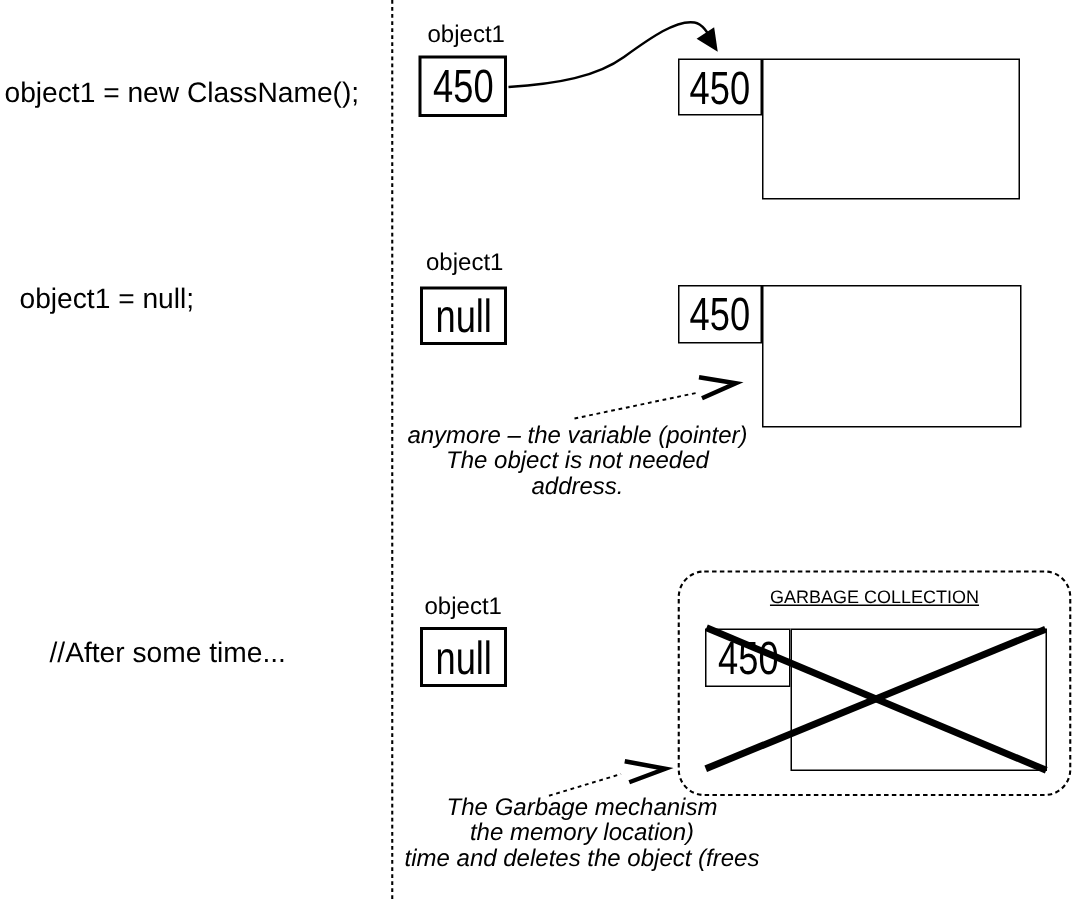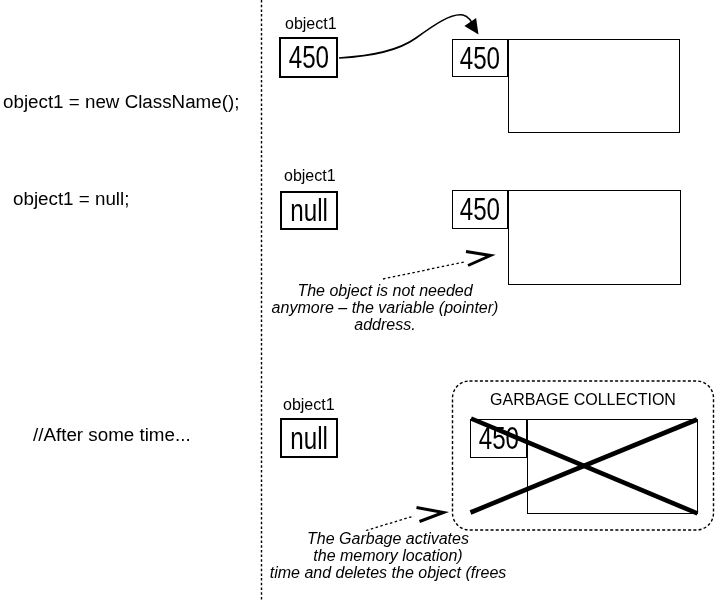--- a/index.html
+++ b/index.html
@@ -65,79 +65,80 @@
     line-height: 1;
     transform: scaleX(0.78);
     transform-origin: center;
     white-space: nowrap;
   }
   .gc-title {
     position: absolute;
     left: 452px; top: 392px;
     width: 262px;
     text-align: center;
-    font-size: 16px;
+    font-size: 12px;
     line-height: 1;
     white-space: nowrap;
     z-index: 2;
+    text-decoration: underline;
   }
   .note {
     position: absolute;
     width: 250px;
     text-align: center;
     font-size: 16px;
     font-style: italic;
     line-height: 17.2px;
     z-index: 2;
   }
   .note1 { left: 260px; top: 282px; }
   .note2 { left: 263px; top: 530px; }
 </style>
 </head>
 <body>
 
 <div class="canvas">
 
-  <div class="code" style="left:3px; top:51px;margin-top:40px;">object1 = new ClassName();</div>
+  <div class="code" style="left:3px; top:51px;">object1 = new ClassName();</div>
   <div class="lbl" style="left:285px; top:16px;">object1</div>
   <div class="vbox" style="left:279px; top:37px; width:59px; height:41px;">
     <span class="boxval">450</span>
   </div>
   <div class="body-rect" style="left:508px; top:39px; width:172px; height:94px;"></div>
   <div class="hbox" style="left:452px; top:39px; width:56px; height:38px;">
     <span class="boxval">450</span>
   </div>
 
   <div class="code" style="left:13px; top:188px;">object1 = null;</div>
   <div class="lbl" style="left:284px; top:168px;">object1</div>
   <div class="vbox" style="left:280px; top:191px; width:58px; height:39px;">
     <span class="boxval">null</span>
   </div>
   <div class="body-rect" style="left:508px; top:190px; width:173px; height:95px;"></div>
   <div class="hbox" style="left:452px; top:190px; width:56px; height:39px;">
     <span class="boxval">450</span>
   </div>
   <div class="note note1">
+    <div>anymore – the variable (pointer)</div>
     <div>The object is not needed</div>
-    <div>anymore – the variable (pointer)</div>
     <div>address.</div>
   </div>
 
   <div class="code" style="left:33px; top:424px;text-align:right;">//After some time...</div>
   <div class="lbl" style="left:283px; top:397px;">object1</div>
   <div class="vbox" style="left:280px; top:418px; width:58px; height:40px;">
     <span class="boxval">null</span>
   </div>
   <div class="gc-title">GARBAGE COLLECTION</div>
   <div class="body-rect" style="left:527px; top:419px; width:171px; height:95px;"></div>
   <div class="hbox" style="left:470px; top:419px; width:57px; height:39px;">
     <span class="boxval">450</span>
   </div>
   <div class="note note2">
-    <div>The Garbage activates</div>
+    <div>The Garbage mechanism</div>
     <div>the memory location)</div>
     <div>time and deletes the object (frees</div>
   </div>
 
   <svg class="overlay" viewBox="0 0 718 603">
 
     <line x1="261.5" y1="0" x2="261.5" y2="601" stroke="#000" stroke-width="1.4" stroke-dasharray="2.5 2.2"></line>
 
     <g>
       <path d="M 339 58 C 372 56 398 51 416 38 C 434 25 451 13 463 15 C 469 16 473.5 24 476.5 31" fill="none" stroke="#000" stroke-width="1.6"></path>

